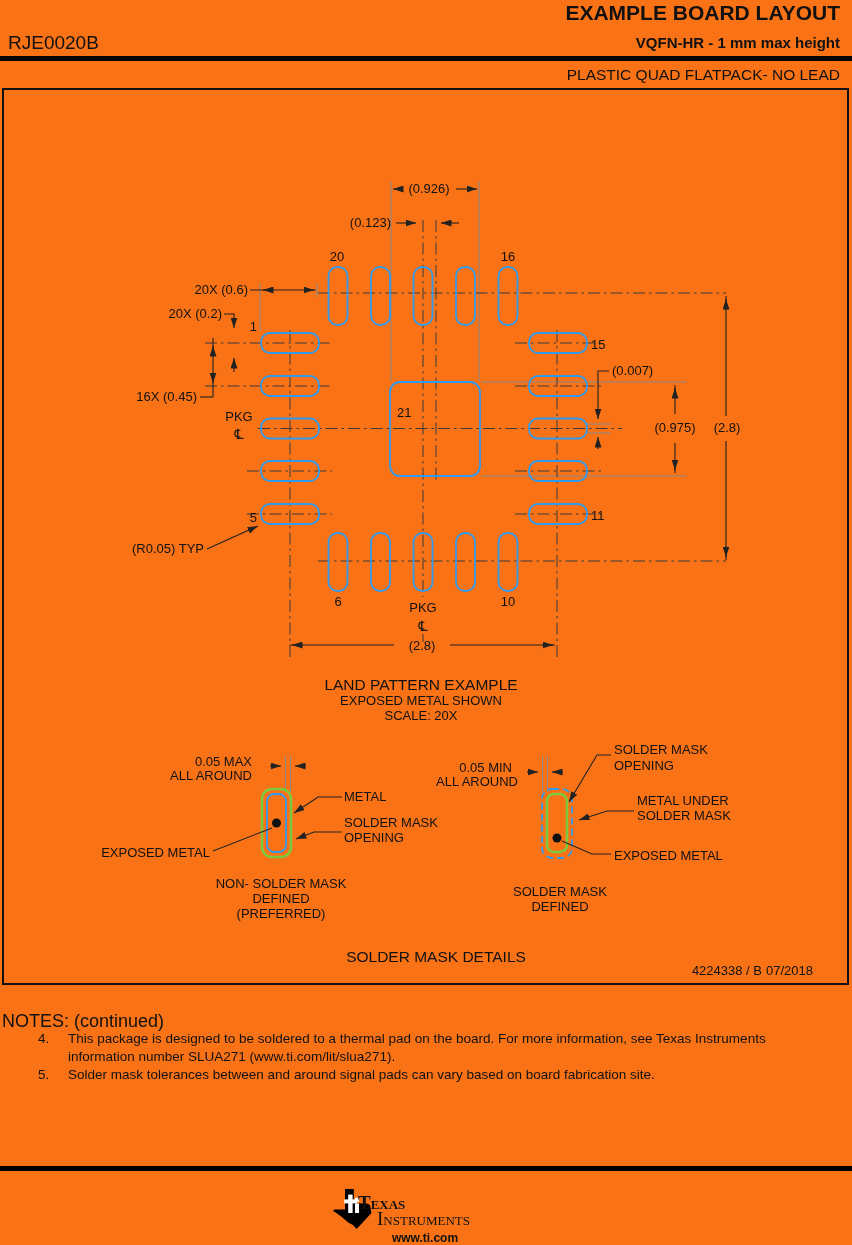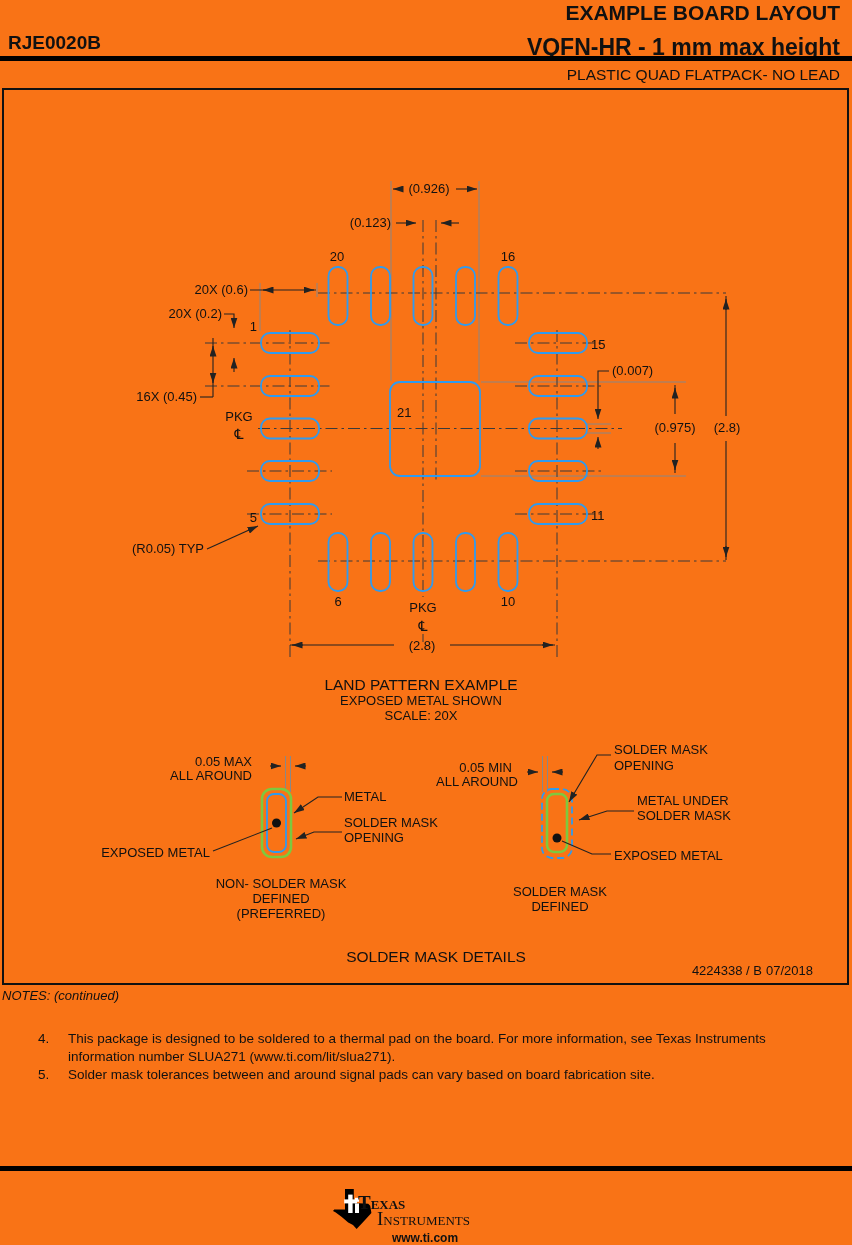--- a/index.html
+++ b/index.html
@@ -1,34 +1,34 @@
 <!DOCTYPE html>
 <html style="--pad-color: #2f9bef; --mask-color: #7ec83f;"><head>
 <meta charset="utf-8">
 <style>
   :root{ --pad-color:#2f9bef; --mask-color:#7ec83f; }
   html,body{margin:0;padding:0;background:#fff;}
   .page{position:relative;width:852px;height:1245px;background:#f97316;overflow:hidden;
         font-family:"Liberation Sans","DejaVu Sans",sans-serif;color:#111;}
   .abs{position:absolute;white-space:nowrap;}
   .hdr-title{top:1px;right:12px;font-size:21px;font-weight:bold;}
-  .hdr-part{top:32px;left:8px;font-size:19px;font-weight:bold;}
-  .hdr-sub{top:34px;right:12px;font-size:23px;font-weight:bold;}
+  .hdr-part{top:32px;left:8px;font-size:19px;font-weight:normal;}
+  .hdr-sub{top:34px;right:12px;font-size:15px;font-weight:bold;}
   .rule{position:absolute;left:0;width:852px;height:5px;background:#000;}
   .hdr-pkg{top:66px;right:12px;font-size:15.5px;}
   svg{position:absolute;left:0;top:0;}
   svg text{font-family:"Liberation Sans","DejaVu Sans",sans-serif;font-size:13px;fill:#111;}
   .pad{stroke:var(--pad-color);fill:none;stroke-width:1.8px;}
   .mask{stroke:var(--mask-color);fill:none;stroke-width:2.6px;}
   .cl{stroke:#3a3a3a;stroke-width:1px;stroke-dasharray:12 4 2.5 4;fill:none;}
   .ext{stroke:#888;stroke-width:1px;fill:none;}
   .dim{stroke:#222;stroke-width:1.1px;fill:none;}
   .t15{font-size:15.5px;}
   .t14{font-size:14px;}
-  .notes-head{top:988px;left:2px;font-size:13px;font-style:italic;}
+  .notes-head{top:1011px;left:2px;font-size:18px;}
   .note-num{position:absolute;left:38px;font-size:13.5px;}
   .note-line{position:absolute;left:68px;font-size:13.5px;}
   .brand-texas{top:1195px;left:358px;font-family:"Liberation Serif","DejaVu Serif",serif;
                font-variant:small-caps;font-weight:bold;font-size:19px;line-height:16px;}
   .brand-instr{top:1211px;left:377px;font-family:"Liberation Serif","DejaVu Serif",serif;
                font-variant:small-caps;font-weight:normal;font-size:19px;line-height:16px;}
   .brand-url{top:1231px;left:335px;width:180px;text-align:center;font-size:12px;font-weight:bold;}
 </style>
 </head>
 <body>

